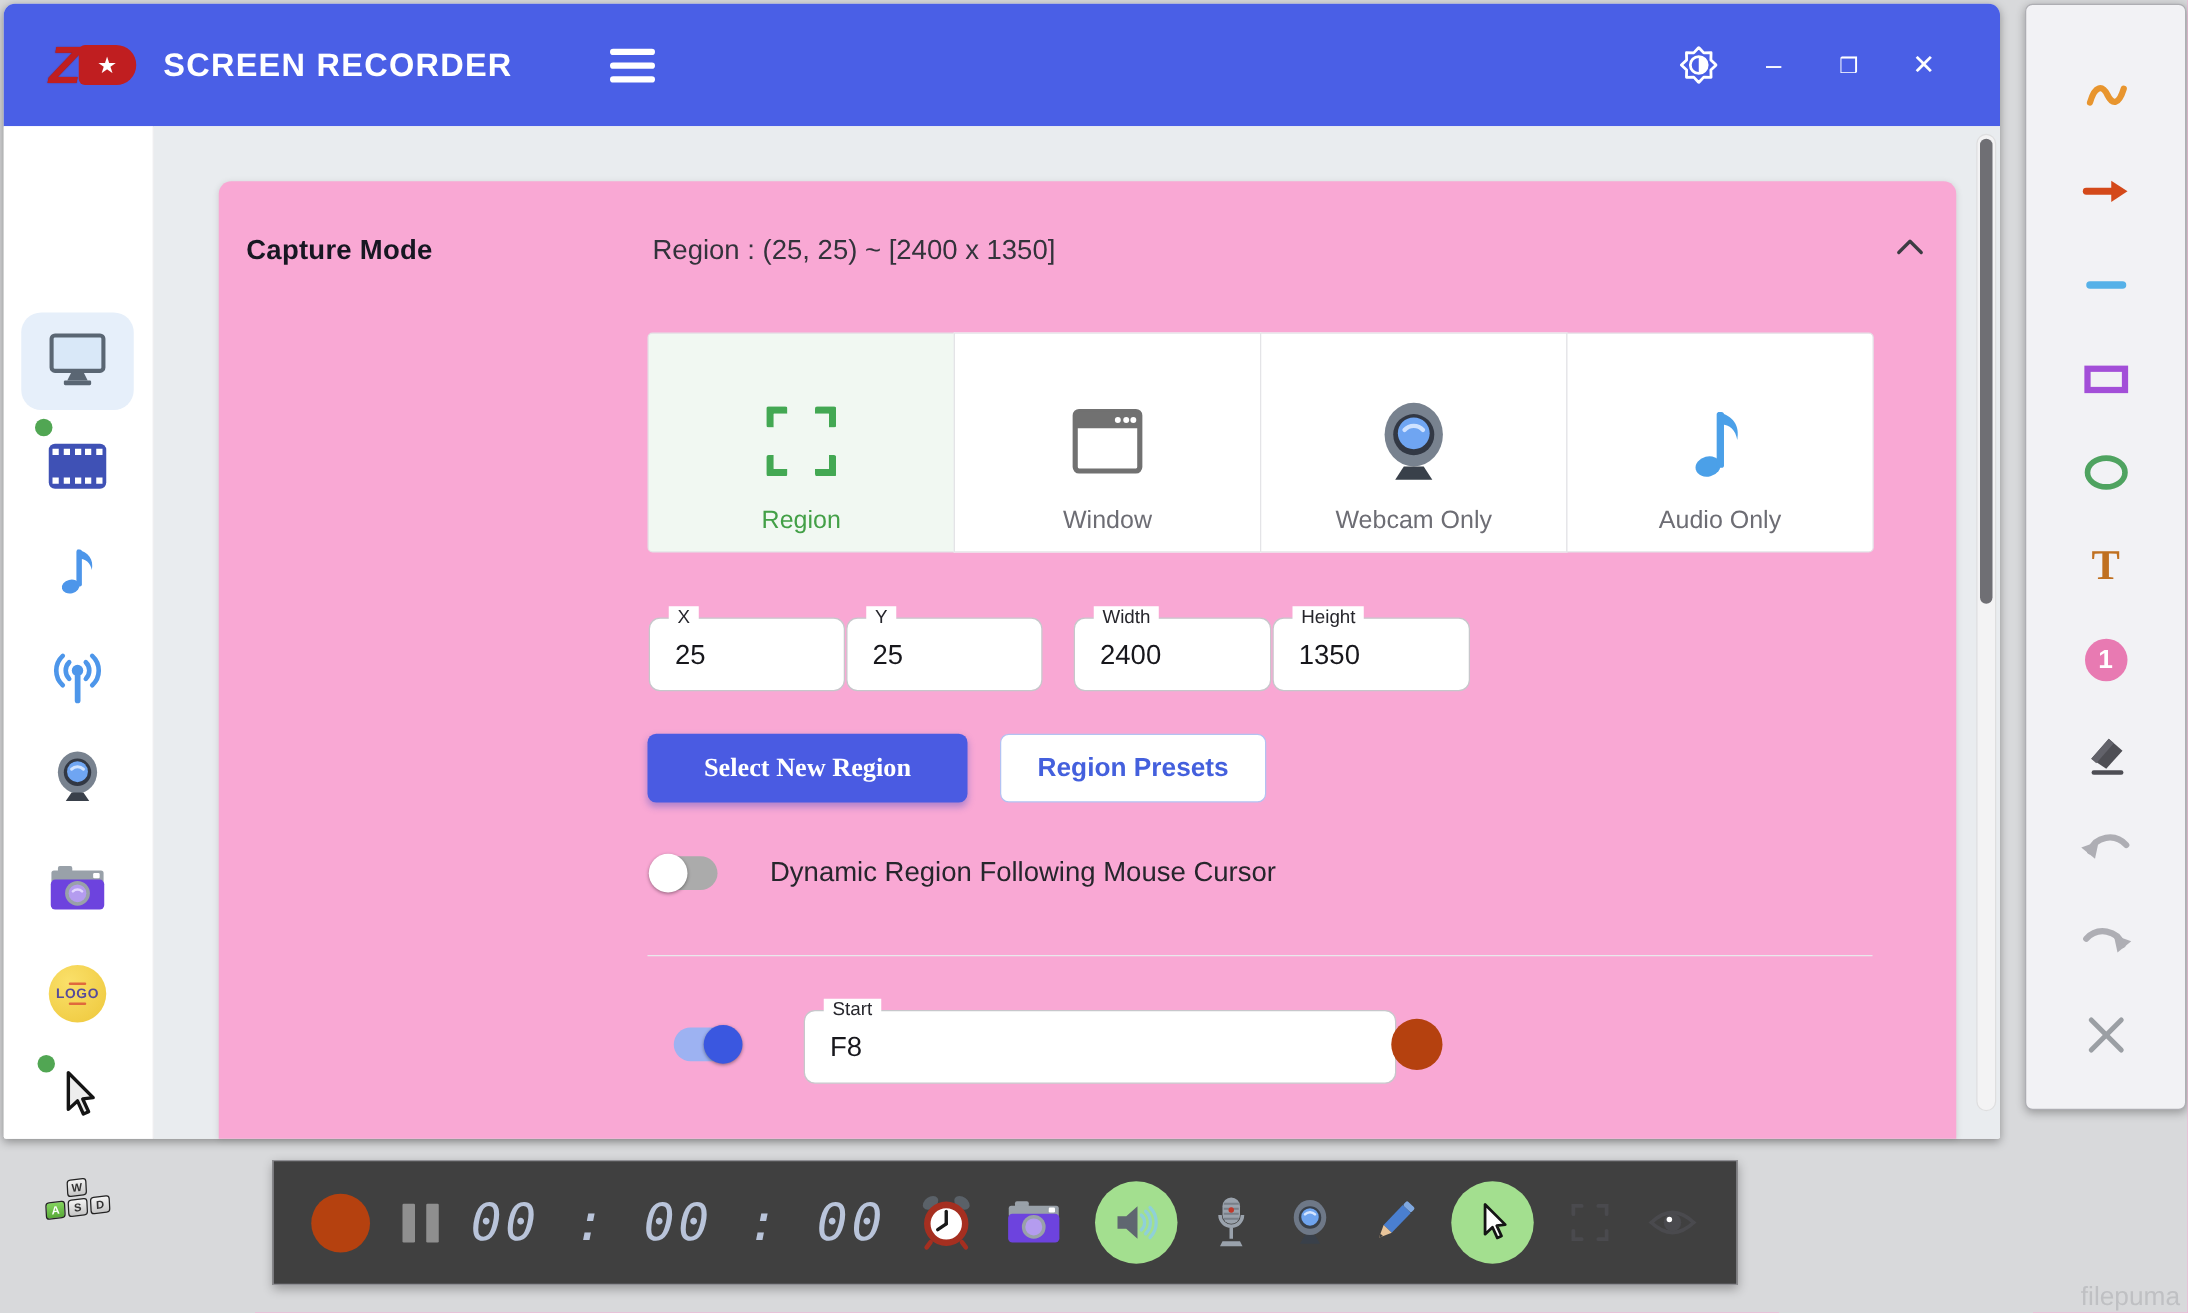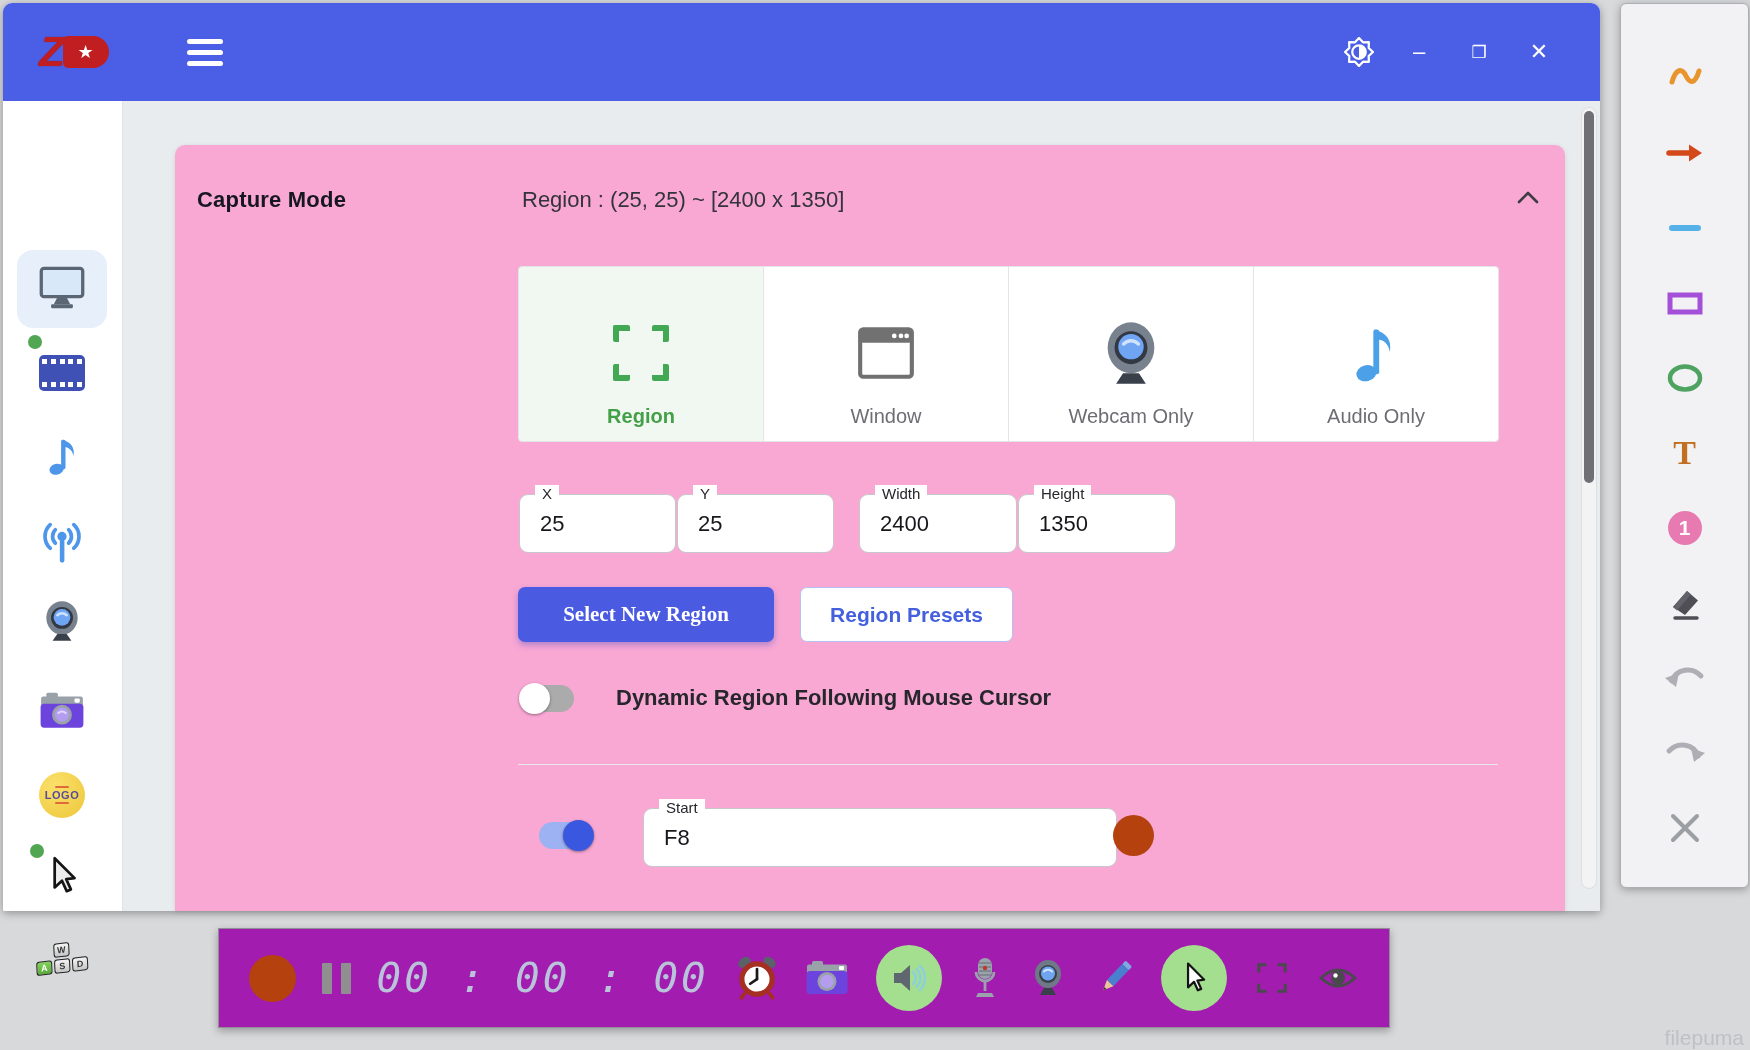--- a/index.html
+++ b/index.html
@@ -55,21 +55,21 @@
     border-radius:10px 10px 0 0; box-shadow:0 1px 5px rgba(0,0,0,.10); }
   .card-title { position:absolute; left:22px; top:42px; font-size:22px; font-weight:700; color:#171722; letter-spacing:.2px;}
   .card-summary { position:absolute; left:347px; top:42px; font-size:22px; color:#33333b; }
   .collapse-btn { position:absolute; right:24px; top:44px; width:26px; height:20px; cursor:pointer; }
 
   .tiles { position:absolute; left:343px; top:121px; width:981px; height:176px; display:flex; }
   .tile { flex:1 1 0; border:1px solid #e4e4e7; margin-left:-1px; display:flex; flex-direction:column;
     align-items:center; justify-content:flex-end; padding-bottom:13px; cursor:pointer; background:#fff; }
   .tile:first-child { margin-left:0; border-radius:4px 0 0 4px; }
   .tile:last-child { border-radius:0 4px 4px 0; }
-  .tile.selected { background:#f1f8f2;font-weight:bold; }
+  .tile.selected { background:#f1f8f2; }
   .tile .ticon { height:84px; display:flex; align-items:center; justify-content:center; margin-bottom:10px; }
   .tile .tlabel { font-size:20px; color:#6d6d74; }
   .tile.selected .tlabel { color:#43a047; }
 
   .brk { position:relative; width:56px; height:56px; }
   .brk i { position:absolute; width:17px; height:17px; border:0 solid #43a853; display:block; border-radius:2px;}
   .brk .tl { left:0; top:0; border-left-width:6px; border-top-width:6px; }
   .brk .tr { right:0; top:0; border-right-width:6px; border-top-width:6px; }
   .brk .bl { left:0; bottom:0; border-left-width:6px; border-bottom-width:6px; }
   .brk .br2 { right:0; bottom:0; border-right-width:6px; border-bottom-width:6px; }
@@ -89,21 +89,21 @@
     font-family:Liberation Serif, serif;}
   .btn-outline { width:213px; height:55px; background:#fff; color:#4460dd; font-size:21px; font-weight:700;
     border:1.6px solid #b3c2f2; border-radius:7px; cursor:pointer; font-family:"Liberation Sans",sans-serif;}
 
   .toggle-row { position:absolute; top:526px; left:347px; height:54px; display:flex; align-items:center; }
   .switch { position:relative; width:52px; height:27px; border-radius:14px; cursor:pointer; }
   .switch .knob { position:absolute; top:-2px; width:31px; height:31px; border-radius:50%;
     box-shadow:0 1px 3px rgba(0,0,0,.4); }
   .switch.off { background:#ababab; } .switch.off .knob { left:-3px; background:#fff; }
   .switch.on { background:#9db2f2; } .switch.on .knob { right:-3px; background:#3a57e0; }
-  .toggle-label { font-size:22px; color:#26262c; margin-left:42px;font-weight:bold; }
+  .toggle-label { font-size:22px; color:#26262c; margin-left:42px; }
 
   .divider { position:absolute; top:619px; left:343px; width:980px; height:1px; background:#e9e9ec; }
 
   .hotkey-row { position:absolute; top:663px; left:0; width:100%; height:54px; }
   .hk-switch { position:absolute; left:364px; top:14px; }
   .hk-field { left:448px; width:474px; top:0; position:absolute;margin-left:20px; }
   .hk-dot { position:absolute; left:938px; top:7px; width:41px; height:41px; border-radius:50%;
     background:#b5410f; cursor:pointer; }
 
   
@@ -114,21 +114,21 @@
   
   .anno-panel { position:absolute; left:1620px; top:3px; width:129px; height:885px;
     background:#f2f2f5; border:1px solid #aeaeb3; border-radius:6px; box-shadow:0 2px 8px rgba(0,0,0,.3); }
   .anno-tool { position:absolute; left:50%; transform:translateX(-50%); width:44px; height:44px;
     display:flex; align-items:center; justify-content:center; cursor:pointer; }
   .text-tool-glyph { font-family:"Liberation Serif",serif; font-size:34px; font-weight:800; color:#c07020; line-height:1;}
   .num-badge { width:34px; height:34px; border-radius:50%; background:#e87ab2; color:#fff;
     display:flex; align-items:center; justify-content:center; font-size:21px; font-weight:700; }
 
   
-  .rec-bar { position:absolute; left:218px; top:928px; width:1172px; height:100px; background:#a21caf;
+  .rec-bar { position:absolute; left:218px; top:928px; width:1172px; height:100px; background:#404040;
     border:1px solid #8f8f94; box-shadow:0 3px 8px rgba(0,0,0,.3); display:flex; align-items:center;
     justify-content:space-between; padding:0 30px; }
   .rb-item { display:flex; align-items:center; justify-content:center; cursor:pointer; }
   .rec-dot { width:47px; height:47px; border-radius:50%; background:#b5410f; }
   .pause-bars { display:flex; gap:9px; }
   .pause-bars span { width:10px; height:31px; background:#8f8f8f; border-radius:1px; }
   .timer { font-family:"DejaVu Sans Mono", monospace; font-style:italic; font-size:41px;
     color:#b9c4da; letter-spacing:3px; cursor:default; }
   .green-circle { width:66px; height:66px; border-radius:50%; background:#a3df8f;
     display:flex; align-items:center; justify-content:center; }
@@ -138,20 +138,21 @@
 </head>
 <body>
 
 <div class="main-window">
 
   <div class="titlebar">
     <div class="brand">
       <span class="brand-z">Z</span>
       <span class="brand-cap">★</span>
     </div>
+    <div class="app-title">SCREEN RECORDER</div>
     <div class="hamburger">
         <span></span>
         <span></span>
         <span></span>
       </div>
     <div class="tb-right">
       <div class="tb-btn">
         <svg width="30" height="30" viewBox="0 0 28 28">
           <polygon points="14,1 17.75,4.95 23.19,4.81 23.05,10.25 27,14 23.05,17.75 23.19,23.19 17.75,23.05 14,27 10.25,23.05 4.81,23.19 4.95,17.75 1,14 4.95,10.25 4.81,4.81 10.25,4.95" fill="none" stroke="#fff" stroke-width="2.1" stroke-linejoin="round"></polygon>
           <circle cx="14" cy="14" r="6.3" fill="none" stroke="#fff" stroke-width="2.1"></circle>

